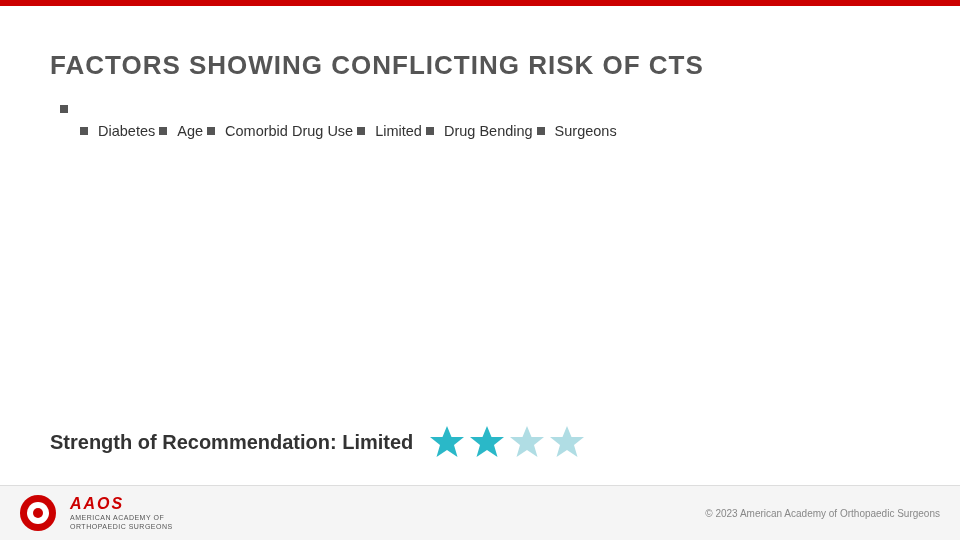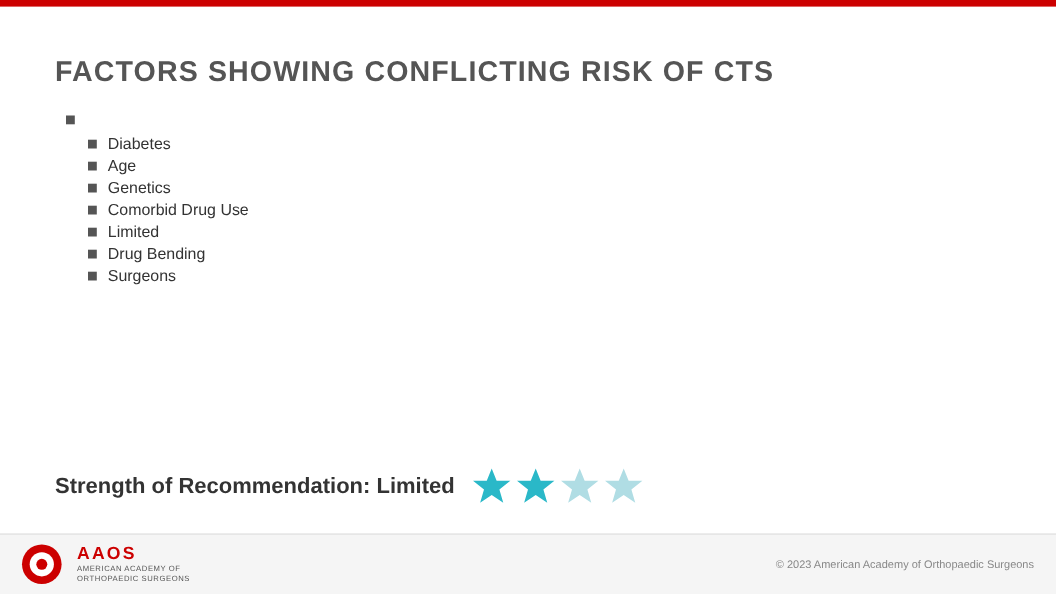--- a/index.html
+++ b/index.html
@@ -42,23 +42,24 @@
     .intro-text {
       font-size: 15px;
       color: #333333;
       margin-bottom: 18px;
       margin-left: 10px;
       line-height: 1.5;
     }
 
     .bullet-section {
       display: flex;
-      flex-direction: column;
+      flex-direction: row;
       gap: 4px;
       margin-left: 30px;
+      align-items: center;
     }
 
     .bullet-item {
       display: flex;
       align-items: center;
       gap: 10px;
       font-size: 14.5px;
       color: #333333;
     }
 
@@ -164,20 +165,21 @@
     .logo-text-block {
       display: flex;
       flex-direction: column;
     }
 
     .logo-aaos {
       font-size: 16px;
       font-weight: bold;
       color: #cc0000;
       letter-spacing: 2px;
+      font-style: italic;
     }
 
     .logo-subtitle {
       font-size: 7px;
       color: #555555;
       text-transform: uppercase;
       letter-spacing: 0.5px;
       line-height: 1.3;
     }
 
@@ -215,24 +217,20 @@
   </div>
 
   <div class="bullet-section">
   <div class="bullet-item">
         <span class="bullet-square"></span>
         <span>Diabetes</span>
       </div>
       <div class="bullet-item">
         <span class="bullet-square"></span>
         <span>Age</span>
-      </div>
-      <div class="bullet-item">
-        <span class="bullet-square"></span>
-        <span>Genetics</span>
       </div>
       <div class="bullet-item">
         <span class="bullet-square"></span>
         <span>Comorbid Drug Use</span>
       </div>
       <div class="bullet-item">
         <span class="bullet-square"></span>
         <span>Limited</span>
       </div>
       <div class="bullet-item">

